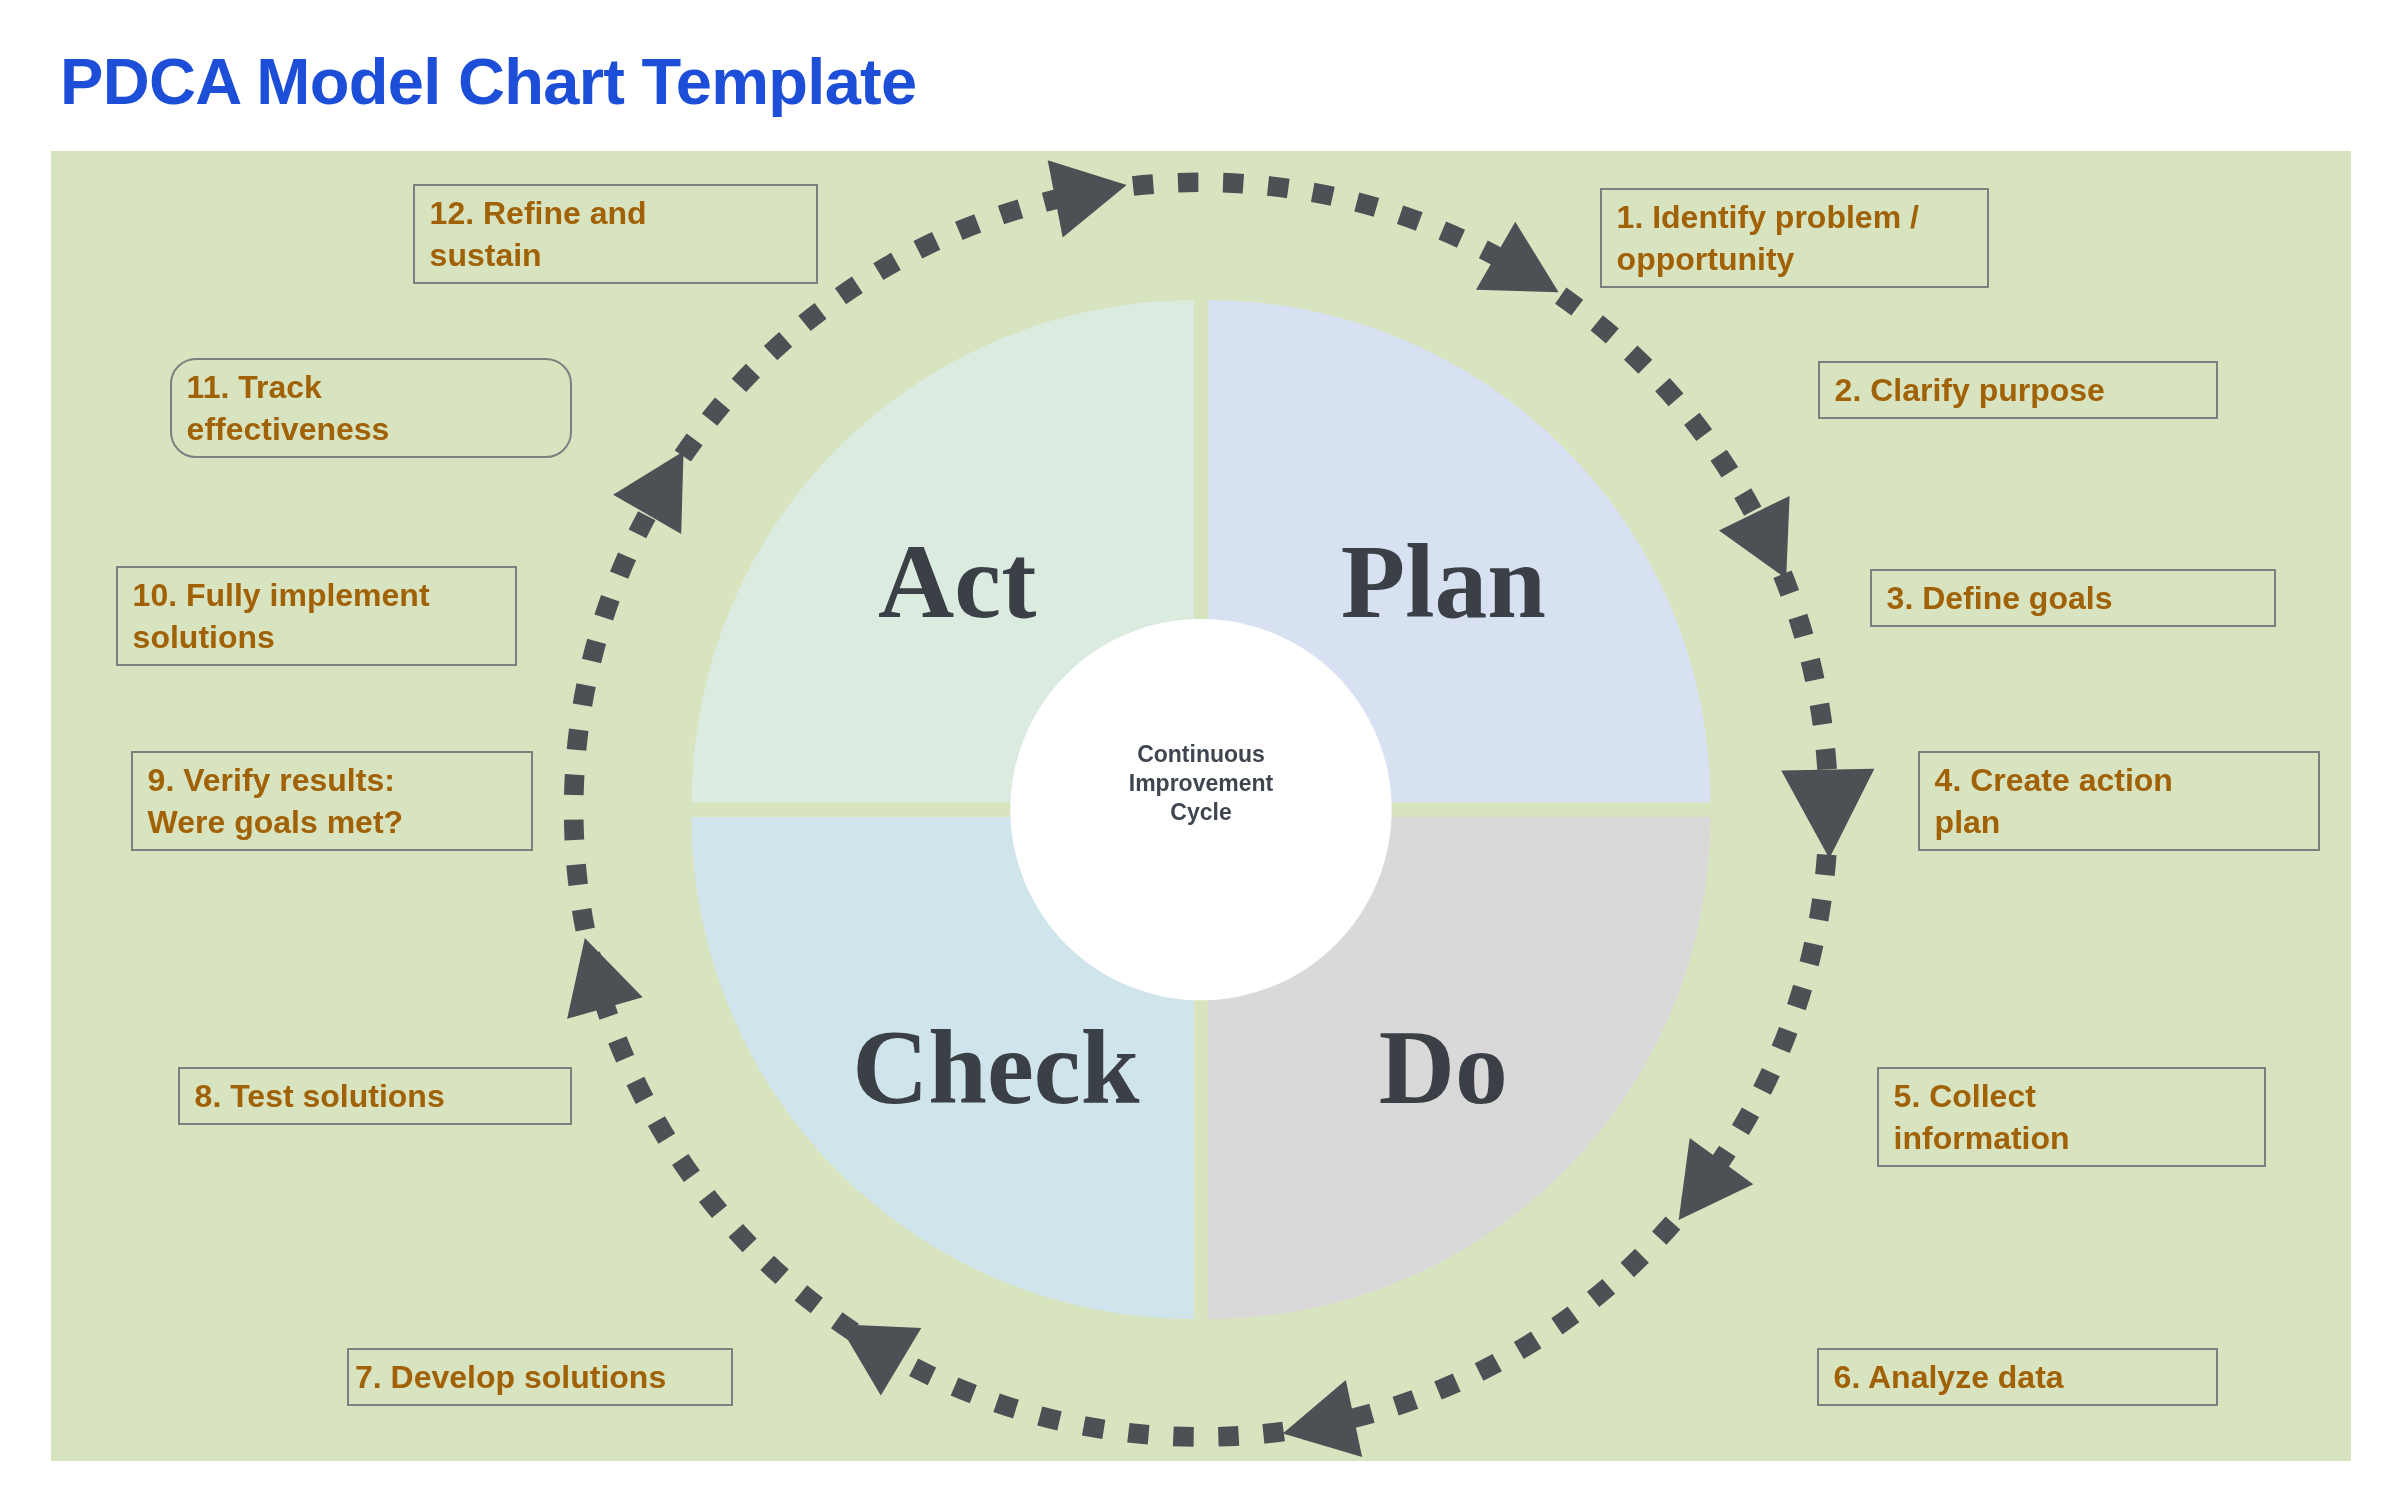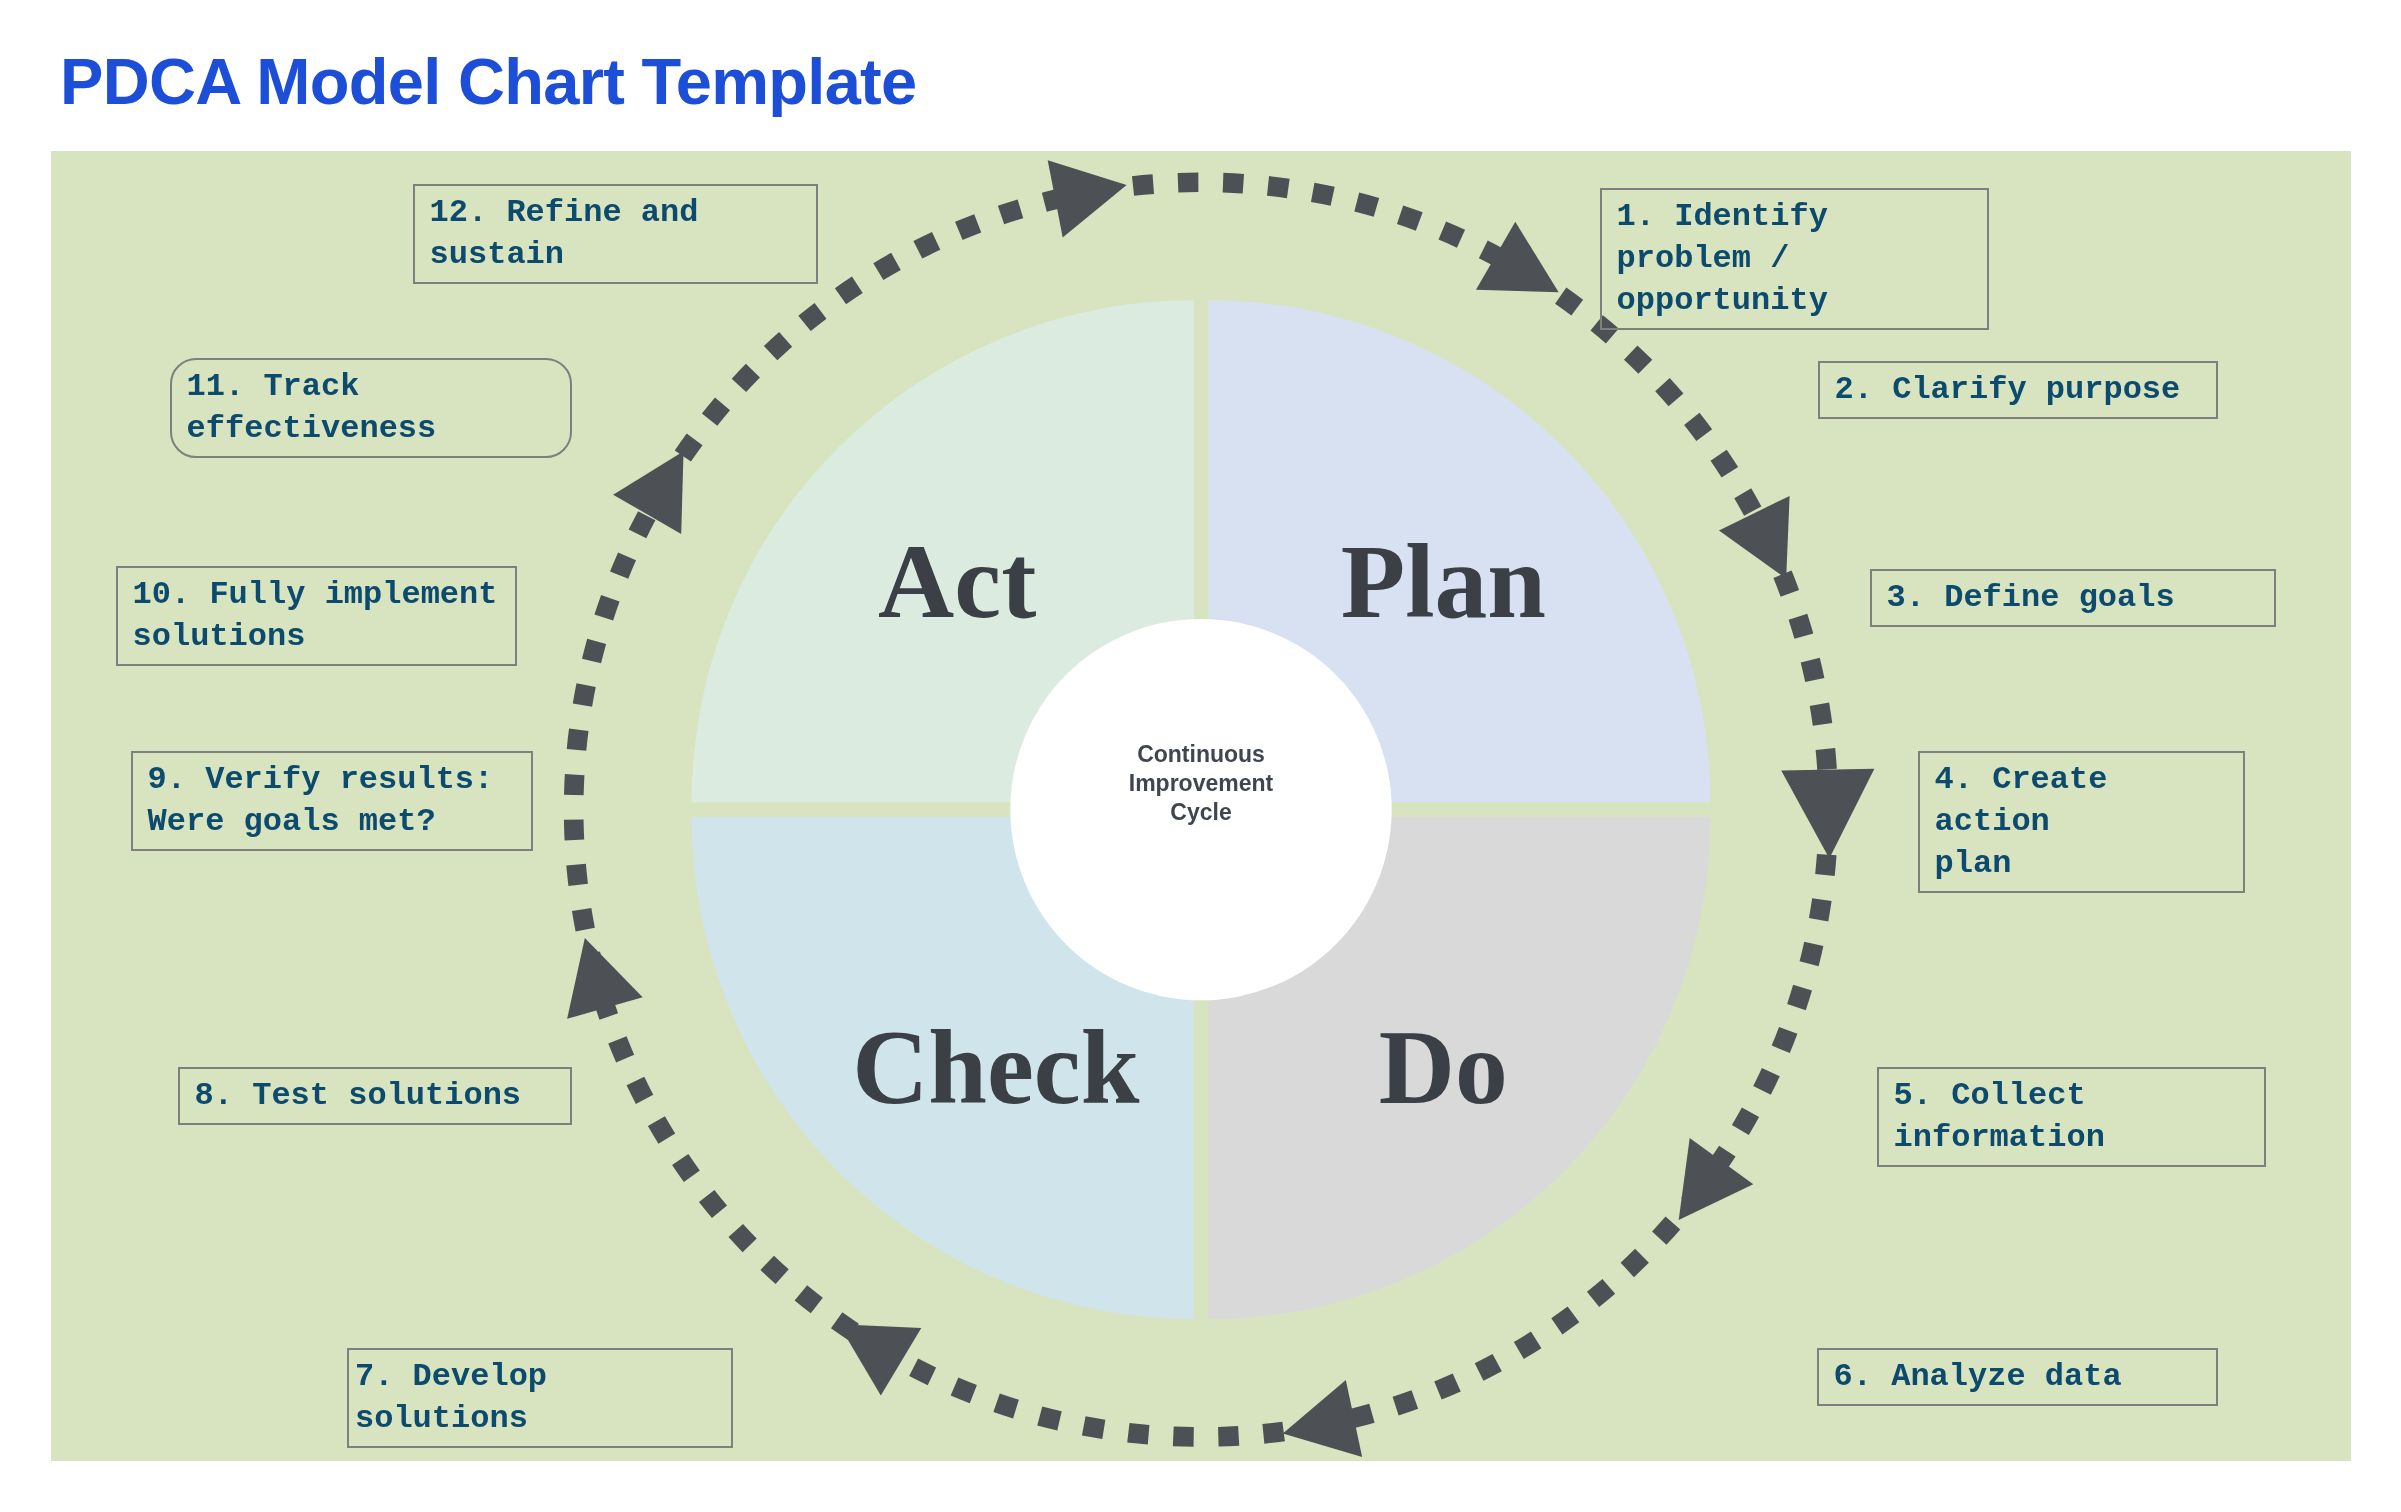--- a/index.html
+++ b/index.html
@@ -55,22 +55,21 @@
     white-space: pre-line;
   }
   .step-box {
     position: absolute;
     box-sizing: border-box;
     border: 2.2px solid #7f7f7f;
     padding: 5.8px 14.6px;
     font-size: 32px;
     font-weight: bold;
     line-height: 1.32;
-    color: #0c4a6e;
-    font-family: Liberation Mono, monospace;
+    color: #a16207;
   }
   .step-box span { white-space: pre-line; }
 </style>
 </head>
 <body>
 
 <div id="screen">
 
   <h1 class="page-title">PDCA Model Chart Template</h1>
 
@@ -115,21 +114,21 @@
 Improvement
 Cycle</div>
 
     <div class="step-box" style="left:1549px; top:37px;  width:389px;">
       <span>1. Identify problem /
 opportunity</span></div>
     <div class="step-box" style="left:1767px; top:210px; width:400px;">
       <span>2. Clarify purpose</span></div>
     <div class="step-box" style="left:1819px; top:418px; width:406px;">
       <span>3. Define goals</span></div>
-    <div class="step-box" style="left:1867px; top:600px; width:327px;">
+    <div class="step-box" style="left:1867px; top:600px; width:402px;">
       <span>4. Create action
 plan</span></div>
     <div class="step-box" style="left:1826px; top:916px; width:389px;">
       <span>5. Collect
 information</span></div>
     <div class="step-box" style="left:1766px; top:1197px; width:401px;">
       <span>6. Analyze data</span></div>
 
     <div class="step-box" style="left:296px; top:1197px; width:386px;padding-left:6px;">
       <span>7. Develop solutions</span></div>

